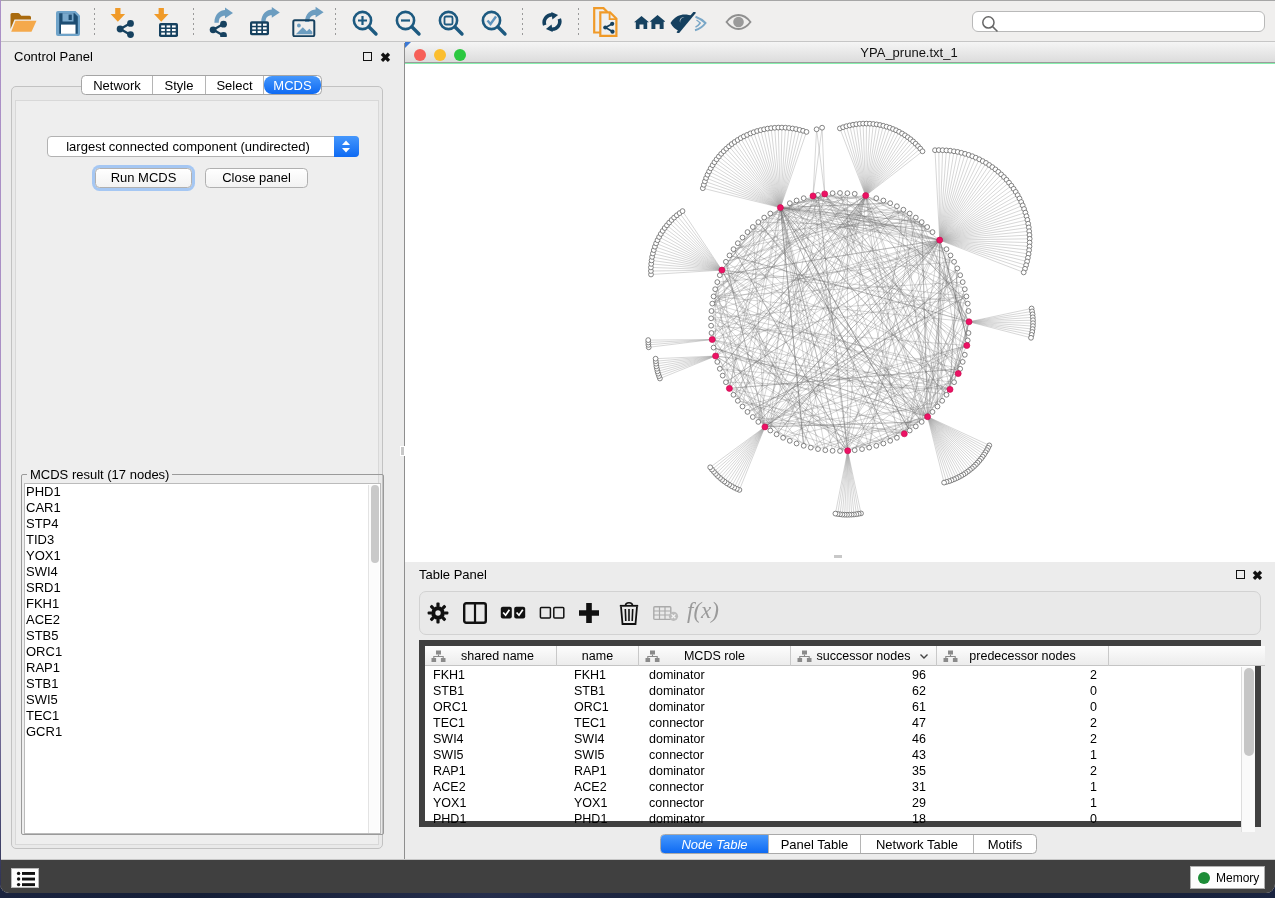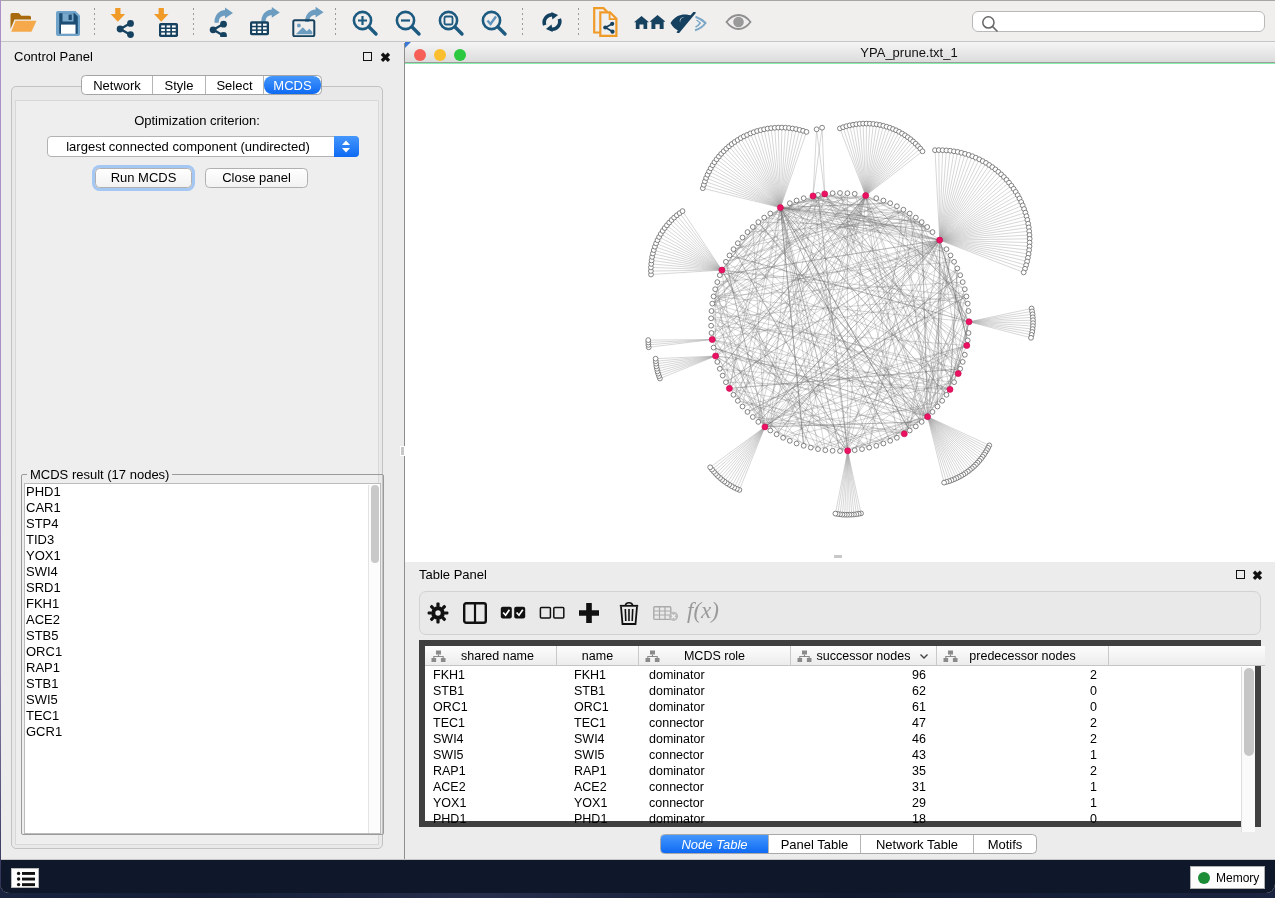--- a/index.html
+++ b/index.html
@@ -76,21 +76,21 @@
 .c4 { left:296px; width:205px; text-align:right; } .c5 { left:512px; width:160px; text-align:right; }
 .tscroll { position:absolute; right:0px; top:21px; width:14px; height:165px; background:#fafafa; border-left:1px solid #ddd; }
 .tthumb { position:absolute; left:2px; top:1px; width:10px; height:88px; background:#c6c6c6; border-radius:5px; }
 .btabs { position:absolute; left:255px; top:272px; height:20px; display:flex; border:1px solid #a9a9a9;
   border-radius:4.5px; overflow:hidden; background:#fff; font-size:13px; }
 .btabs .t { padding:2px 0 0 0; text-align:center; border-right:1px solid #b5b5b5; }
 .btabs .t:last-child { border-right:none; }
 .btabs .sel { background:linear-gradient(#4597fc,#0e6af3); color:#fff; }
 
 
-.status { position:absolute; left:0; top:859px; width:1275px; height:34px; background:#0f172a; border-top:1px solid #c6c6c6; }
+.status { position:absolute; left:0; top:859px; width:1275px; height:34px; background:#404040; border-top:1px solid #c6c6c6; }
 .lstbtn { position:absolute; left:11px; top:8px; width:28px; height:20px; background:#fdfdfd; border:1px solid #b9b9b9; }
 .lstbtn svg { position:absolute; left:4px; top:1px; }
 .membtn { position:absolute; left:1190px; top:6px; width:75px; height:23px; background:#fdfdfd; border:1px solid #b0b0b0; font-size:12px; }
 .memdot { position:absolute; left:7px; top:5px; width:12px; height:12px; border-radius:50%; background:#1d8c37; }
 .membtn span { position:absolute; left:25px; top:4px; }
 </style></head>
 <body>
 <div class="win">
     <div style="position:absolute;left:0;top:0;width:1px;height:893px;background:linear-gradient(#ab90c6 0%,#a98fc4 55%,#8f83ae 75%,#4a4a74 92%,#2c3050 100%);z-index:50;"></div>
   <div class="toolbar">
@@ -261,21 +261,20 @@
     <div class="close-ic" style="left:379px;top:9px;">✖</div>
     <div class="tabbox">
         <div class="inner"></div>
       </div>
     <div class="tabs" style="top:32px;">
       <div class="t" style="width:71px;">Network</div>
       <div class="t" style="width:53px;">Style</div>
       <div class="t" style="width:58px;">Select</div>
       <div class="t sel" style="width:57px;">MCDS</div>
     </div>
-    <div class="optlabel" style="top:70px;">Optimization criterion:</div>
     <div class="combo" style="top:93px;">
       <div class="txt">largest connected component (undirected)</div>
       <div class="spin">
           <svg width="14" height="15" viewBox="0 0 14 15">
         <path d="M3 6 L7 1.5 L11 6 Z" fill="#fff"></path>
             <path d="M3 9 L7 13.5 L11 9 Z" fill="#fff"></path>
           </svg>
         </div>
     </div>
     <div class="btn focusring" style="left:94px;top:125px;width:97px;">Run MCDS</div>

